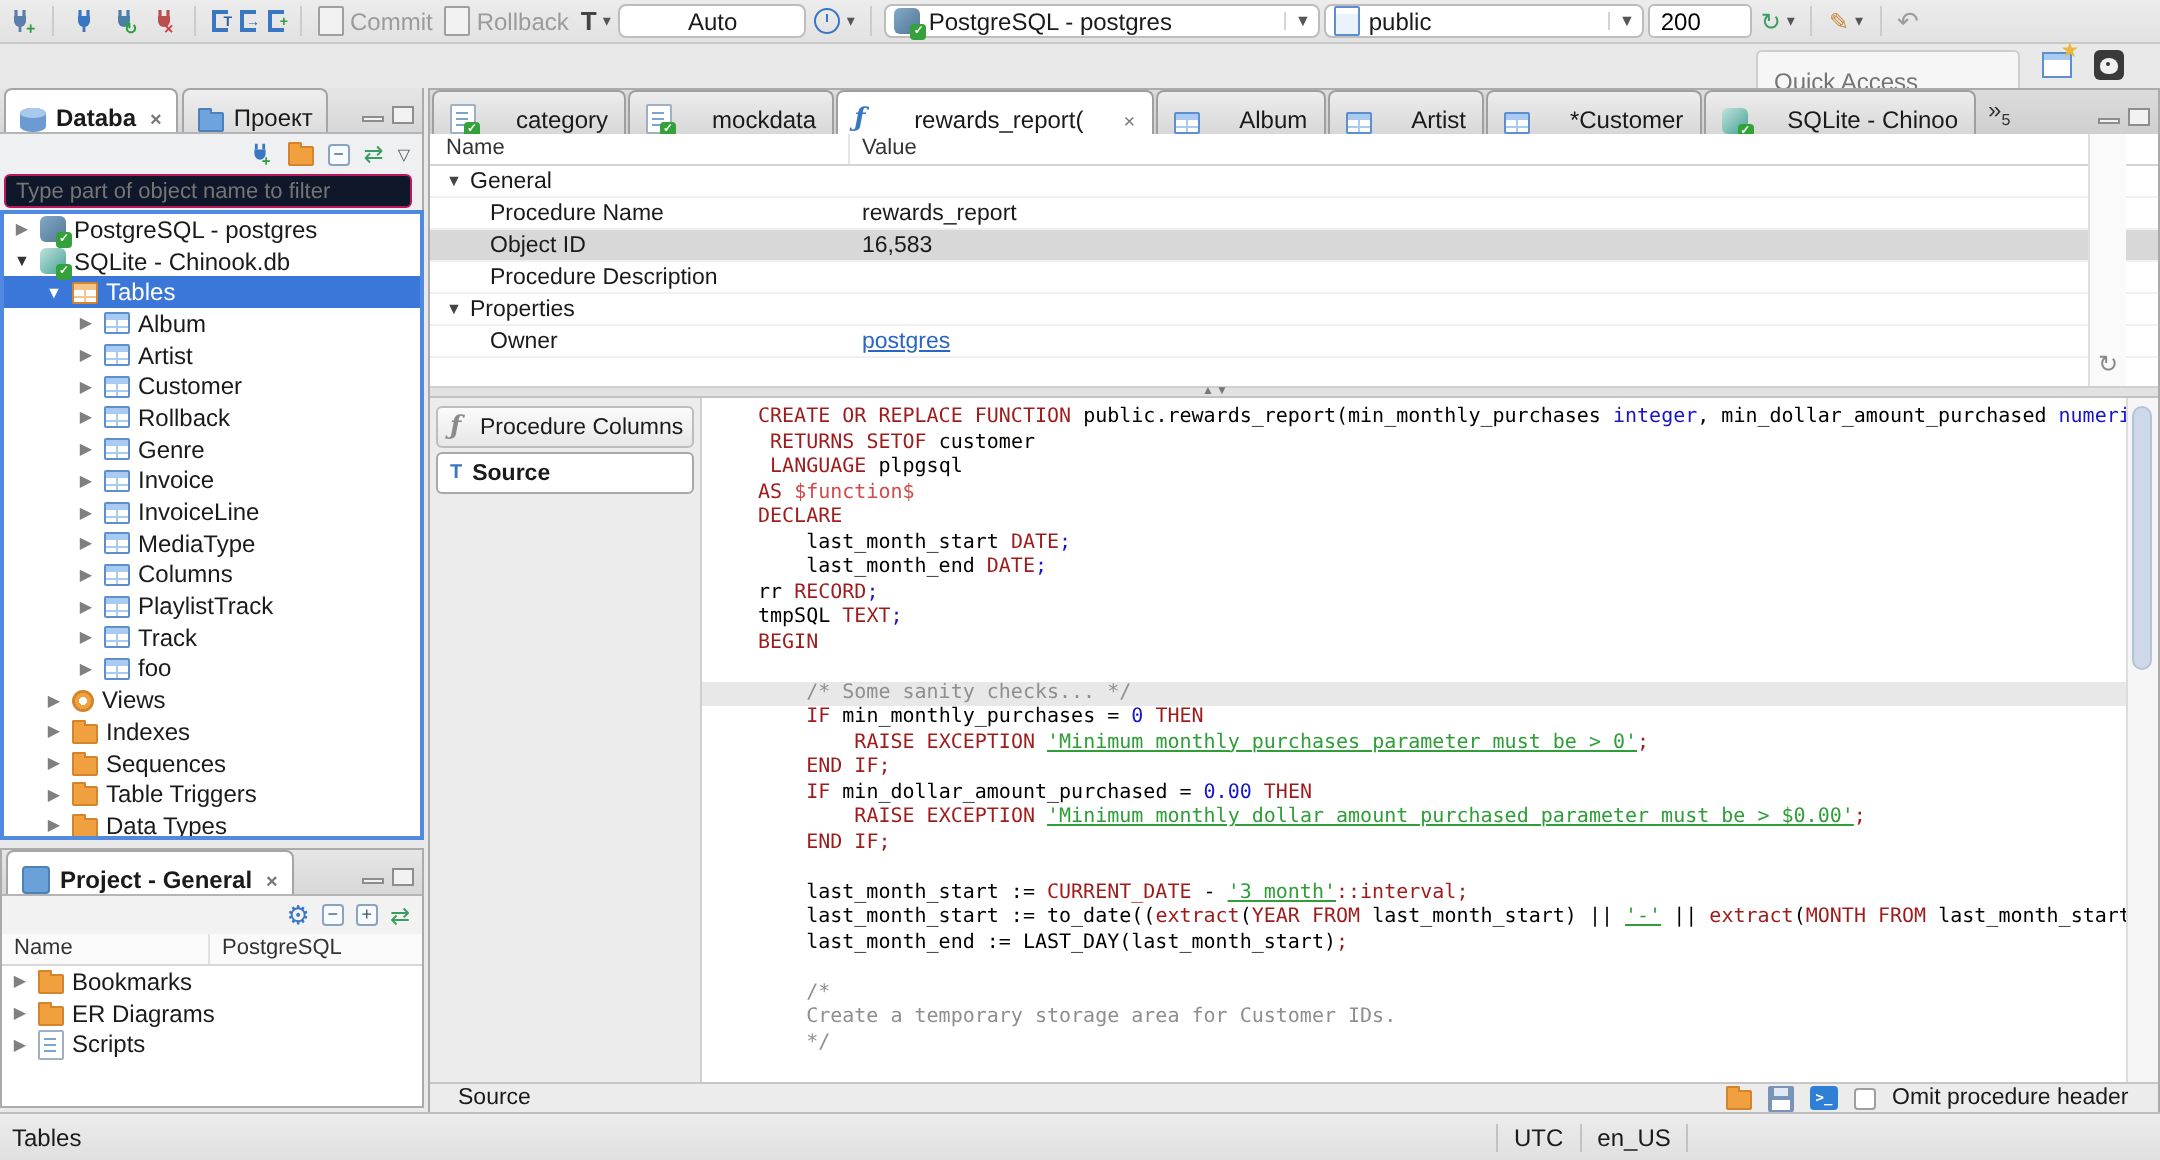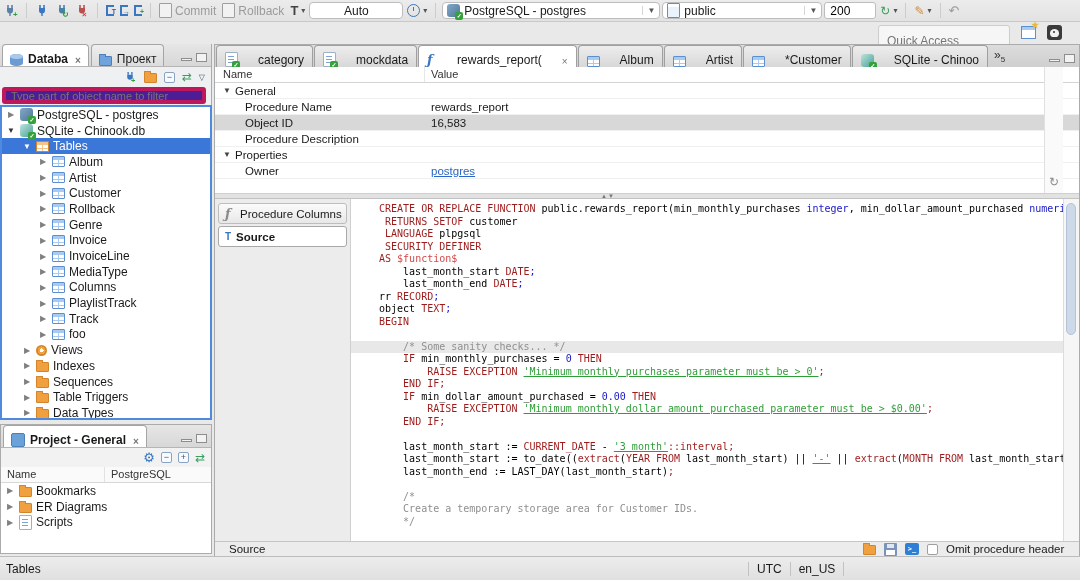--- a/index.html
+++ b/index.html
@@ -58,21 +58,21 @@
   .i-dbeaver::before{content:"";position:absolute;left:3px;top:4px;width:9px;height:8px;background:#f0f0f0;border-radius:50% 50% 45% 45%;}
   .i-dbeaver::after{content:"";position:absolute;left:6px;top:6px;width:2px;height:2px;background:#333;border-radius:50%;}
   
   #navigator{left:0;top:44px;width:212px;height:376px;background:#eef0f2;border-right:1px solid #ababab;box-sizing:border-box;}
   .ptabrow{height:22px;background:linear-gradient(#e6e6e6,#d7d7d7);border-bottom:1px solid #b5b5b5;display:flex;align-items:flex-end;}
   .ptab{height:21px;display:flex;align-items:flex-end;gap:5px;padding:0 7px;border:1px solid #a5a5a5;border-bottom:none;border-radius:4px 4px 0 0;background:linear-gradient(#efefef,#dcdcdc);margin-left:2px;font-size:12px;}
   .ptab.active{background:#fff;font-weight:bold;}
   .ptab .x{color:#777;font-size:10px;margin-left:2px;}
   .winbtns{margin-left:auto;display:flex;gap:4px;padding:0 4px 4px 0;}
   .ntoolbar{height:20px;display:flex;align-items:center;justify-content:flex-end;gap:7px;padding-right:6px;background:#eef0f2;}
-  .nfilter{margin:0 2px;height:17px;border:4px solid #be185d;border-radius:3px;background:#4c1d95;color:#b0b0b0;font:11px "Liberation Sans",sans-serif;padding:0 5px;width:204px;box-sizing:border-box;}
+  .nfilter{margin:0 2px;height:17px;border:1px solid #be185d;border-radius:3px;background:#0f172a;color:#b0b0b0;font:11px "Liberation Sans",sans-serif;padding:0 5px;width:204px;box-sizing:border-box;}
   .ntree{position:absolute;left:0;top:61px;width:212px;height:315px;background:#fff;border:2px solid #4f8ae0;box-sizing:border-box;overflow:hidden;}
   .trow{height:15.7px;display:flex;align-items:center;gap:4px;white-space:nowrap;}
   .trow .arr{width:10px;font-size:8px;color:#808080;text-align:center;flex:none;}
   .trow .arr.open{color:#333;}
   .d0{padding-left:4px;} .d1{padding-left:20px;} .d2{padding-left:36px;}
   .trow.sel{background:#3b76d9;color:#fff;}
   .trow.sel .arr{color:#fff;}
   
   #project{left:0;top:424px;width:212px;height:130px;background:#fff;border:1px solid #ababab;box-sizing:border-box;}
   .prtoolbar{height:19px;display:flex;align-items:center;justify-content:flex-end;gap:6px;padding-right:6px;background:#f2f2f2;}
@@ -567,26 +567,26 @@
         <div class="sbtn active">
             <span class="i-source">T</span>
             <span>Source</span>
           </div>
       </div>
       <div class="codearea">
         <div>
             <div class="cl"><span class="tok-k">CREATE OR REPLACE FUNCTION</span><span class="tok-p"> public.rewards_report(min_monthly_purchases </span><span class="tok-t">integer</span><span class="tok-p">, min_dollar_amount_purchased </span><span class="tok-t">numeric</span></div>
             <div class="cl"><span class="tok-p"> </span><span class="tok-k">RETURNS SETOF</span><span class="tok-p"> customer</span></div>
             <div class="cl"><span class="tok-p"> </span><span class="tok-k">LANGUAGE</span><span class="tok-p"> plpgsql</span></div>
-            <div class="cl"><span class="tok-p"> </span><span class="tok-k">SECURITY DEFINER</span></div>
             <div class="cl"><span class="tok-k">AS</span><span class="tok-p"> </span><span class="tok-d">$function$</span></div>
+            <div class="cl"><span class="tok-k">DECLARE</span></div>
             <div class="cl"><span class="tok-p">    last_month_start </span><span class="tok-k">DATE</span><span class="tok-t">;</span></div>
             <div class="cl"><span class="tok-p">    last_month_end </span><span class="tok-k">DATE</span><span class="tok-t">;</span></div>
             <div class="cl"><span class="tok-p">rr </span><span class="tok-k">RECORD</span><span class="tok-t">;</span></div>
-            <div class="cl"><span class="tok-p">object </span><span class="tok-k">TEXT</span><span class="tok-t">;</span></div>
+            <div class="cl"><span class="tok-p">tmpSQL </span><span class="tok-k">TEXT</span><span class="tok-t">;</span></div>
             <div class="cl"><span class="tok-k">BEGIN</span></div>
             <div class="cl">&nbsp;</div>
             <div class="cl hl"><span class="tok-c">    /* Some sanity checks... */</span></div>
             <div class="cl"><span class="tok-p">    </span><span class="tok-k">IF</span><span class="tok-p"> min_monthly_purchases = </span><span class="tok-t">0</span><span class="tok-p"> </span><span class="tok-k">THEN</span></div>
             <div class="cl"><span class="tok-p">        </span><span class="tok-k">RAISE EXCEPTION</span><span class="tok-p"> </span><span class="tok-s">'Minimum monthly purchases parameter must be &gt; 0'</span><span class="tok-k">;</span></div>
             <div class="cl"><span class="tok-p">    </span><span class="tok-k">END IF;</span></div>
             <div class="cl"><span class="tok-p">    </span><span class="tok-k">IF</span><span class="tok-p"> min_dollar_amount_purchased = </span><span class="tok-t">0.00</span><span class="tok-p"> </span><span class="tok-k">THEN</span></div>
             <div class="cl"><span class="tok-p">        </span><span class="tok-k">RAISE EXCEPTION</span><span class="tok-p"> </span><span class="tok-s">'Minimum monthly dollar amount purchased parameter must be &gt; $0.00'</span><span class="tok-k">;</span></div>
             <div class="cl"><span class="tok-p">    </span><span class="tok-k">END IF;</span></div>
             <div class="cl">&nbsp;</div>

